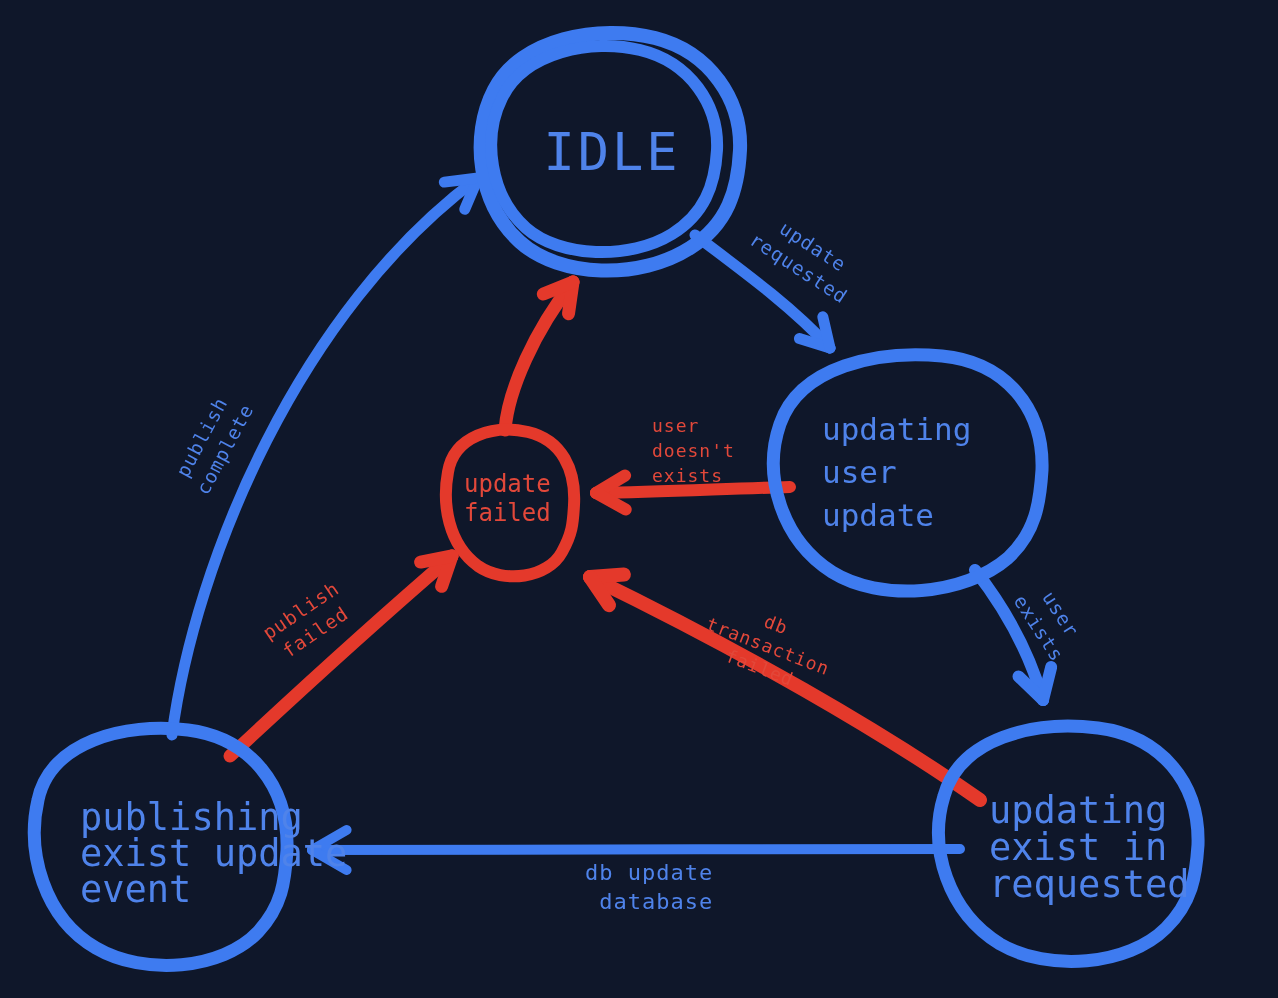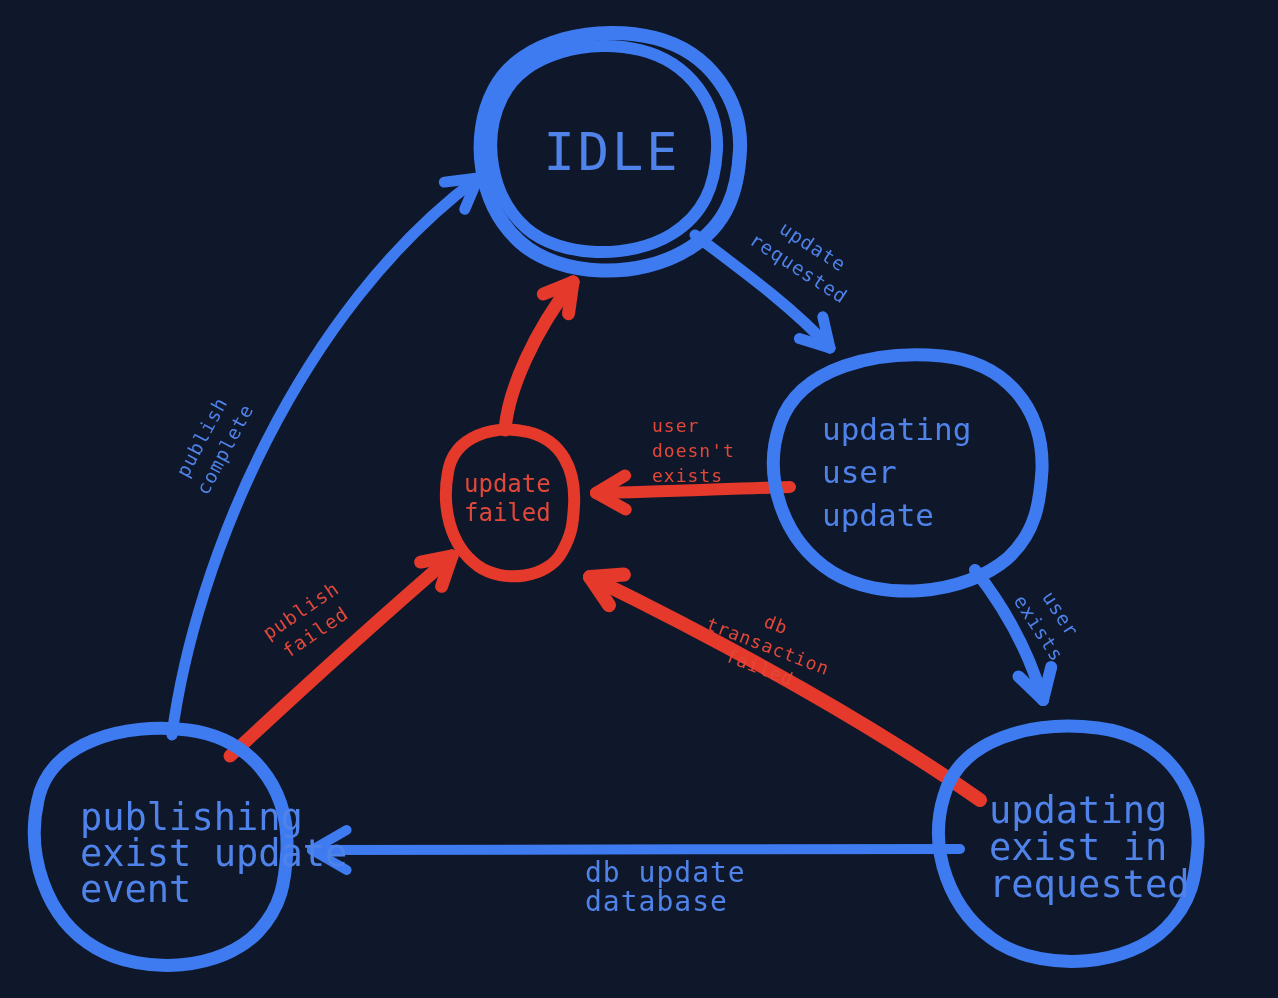--- a/index.html
+++ b/index.html
@@ -126,21 +126,21 @@
   <div class="lbl centered edge blue-text" style="left:806px;top:257px;transform:translate(-50%,-50%) rotate(33deg);">
     <div>update</div>
     <div>requested</div>
   </div>
 
   <div class="lbl centered edge blue-text" style="left:1050px;top:621px;transform:translate(-50%,-50%) rotate(57deg);">
     <div>user</div>
     <div>exists</div>
   </div>
 
-  <div class="lbl edge blue-text" style="left:585px;top:858px;font-size:28px;line-height:29px;">
+  <div class="lbl edge blue-text" style="left:585px;top:858px;font-size:22px;line-height:29px;text-align:right;">
     <div>db update</div>
     <div>database</div>
   </div>
 
   <div class="lbl centered edge blue-text" style="left:213px;top:443px;transform:translate(-50%,-50%) rotate(-62deg);">
     <div>publish</div>
     <div>complete</div>
   </div>
 
   <div class="lbl edge red-text" style="left:652px;top:413px;font-size:18px;line-height:25px;">

